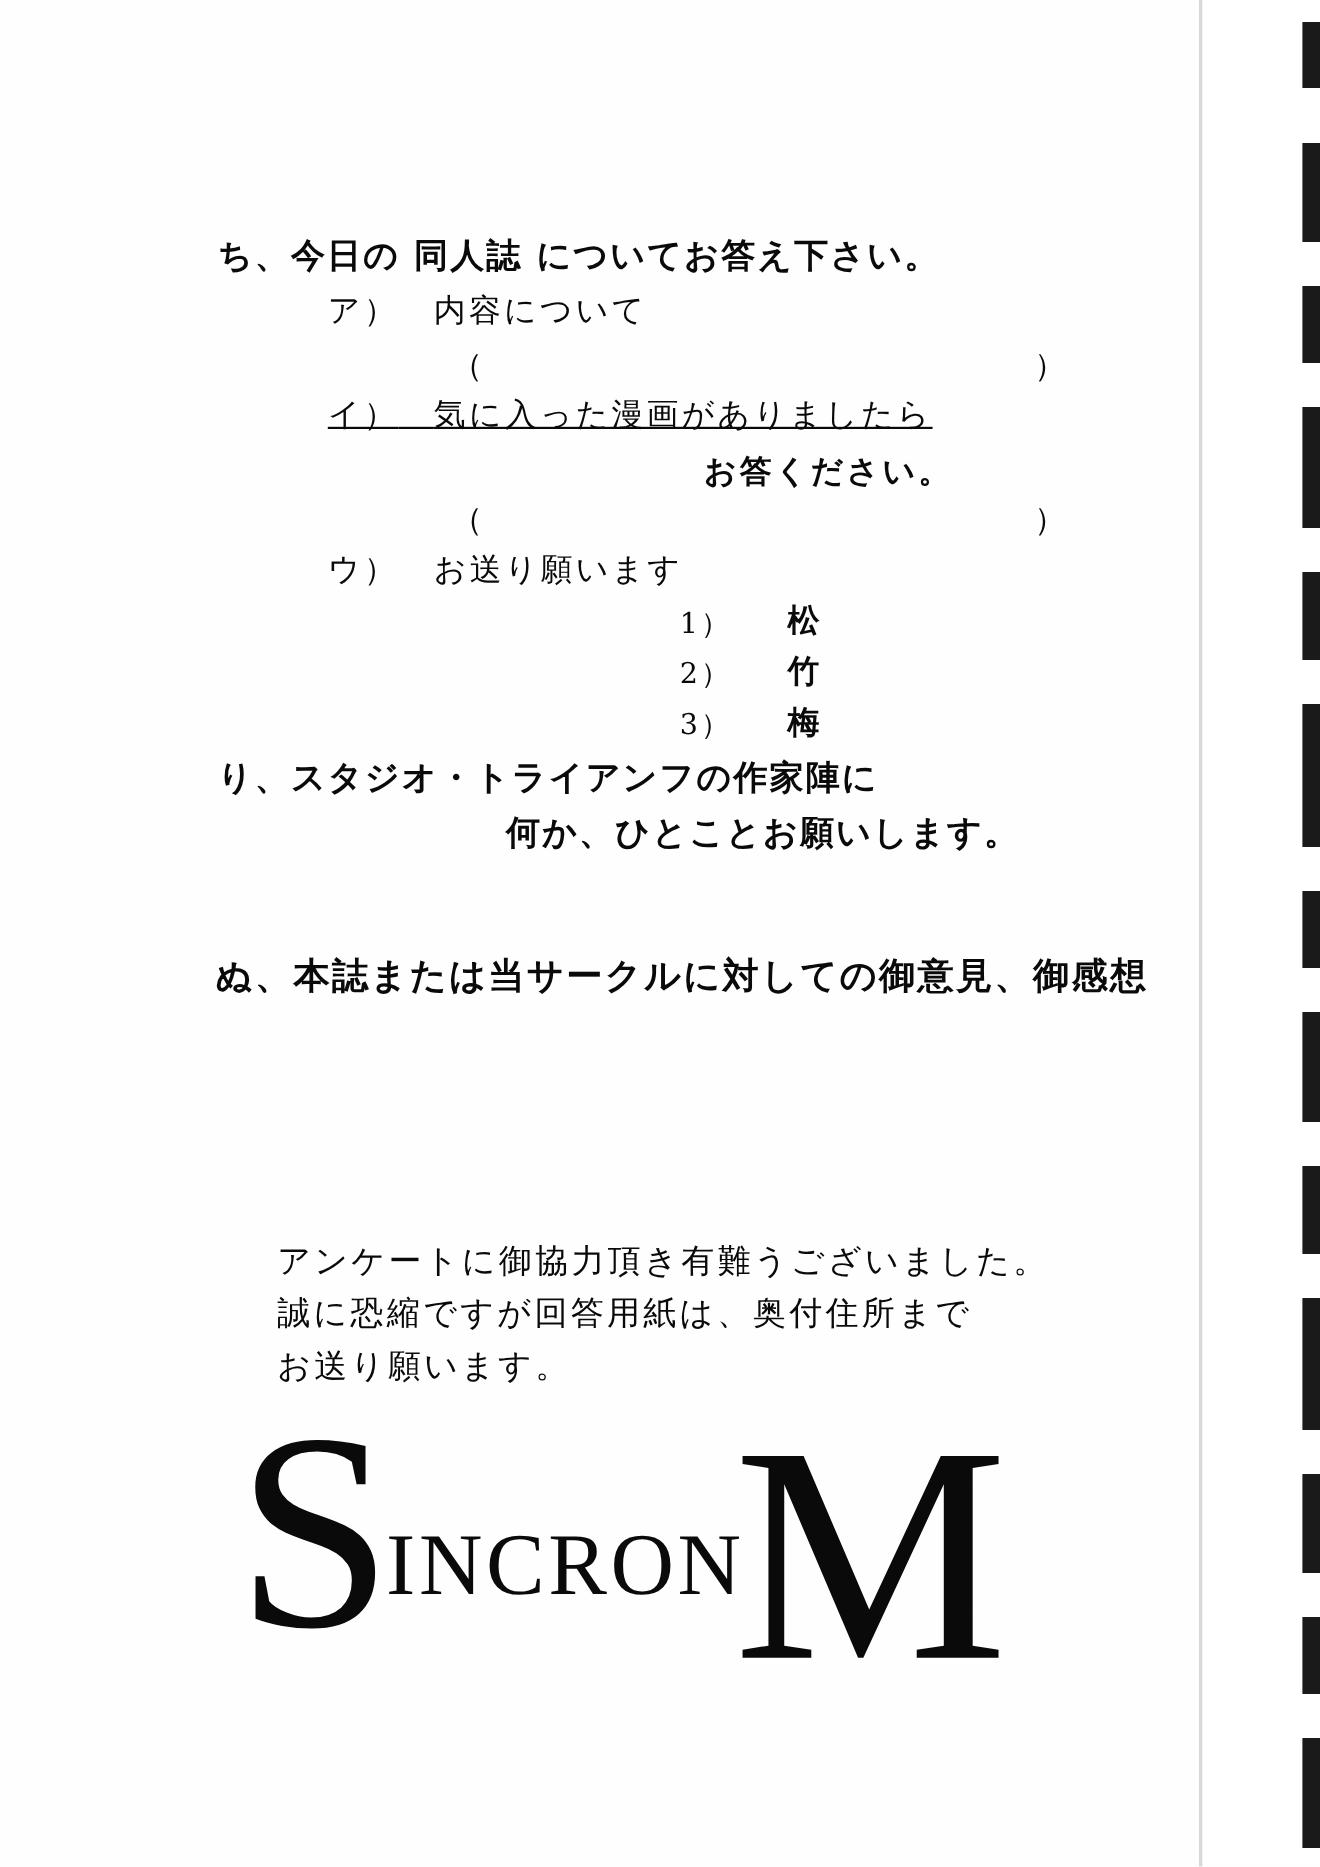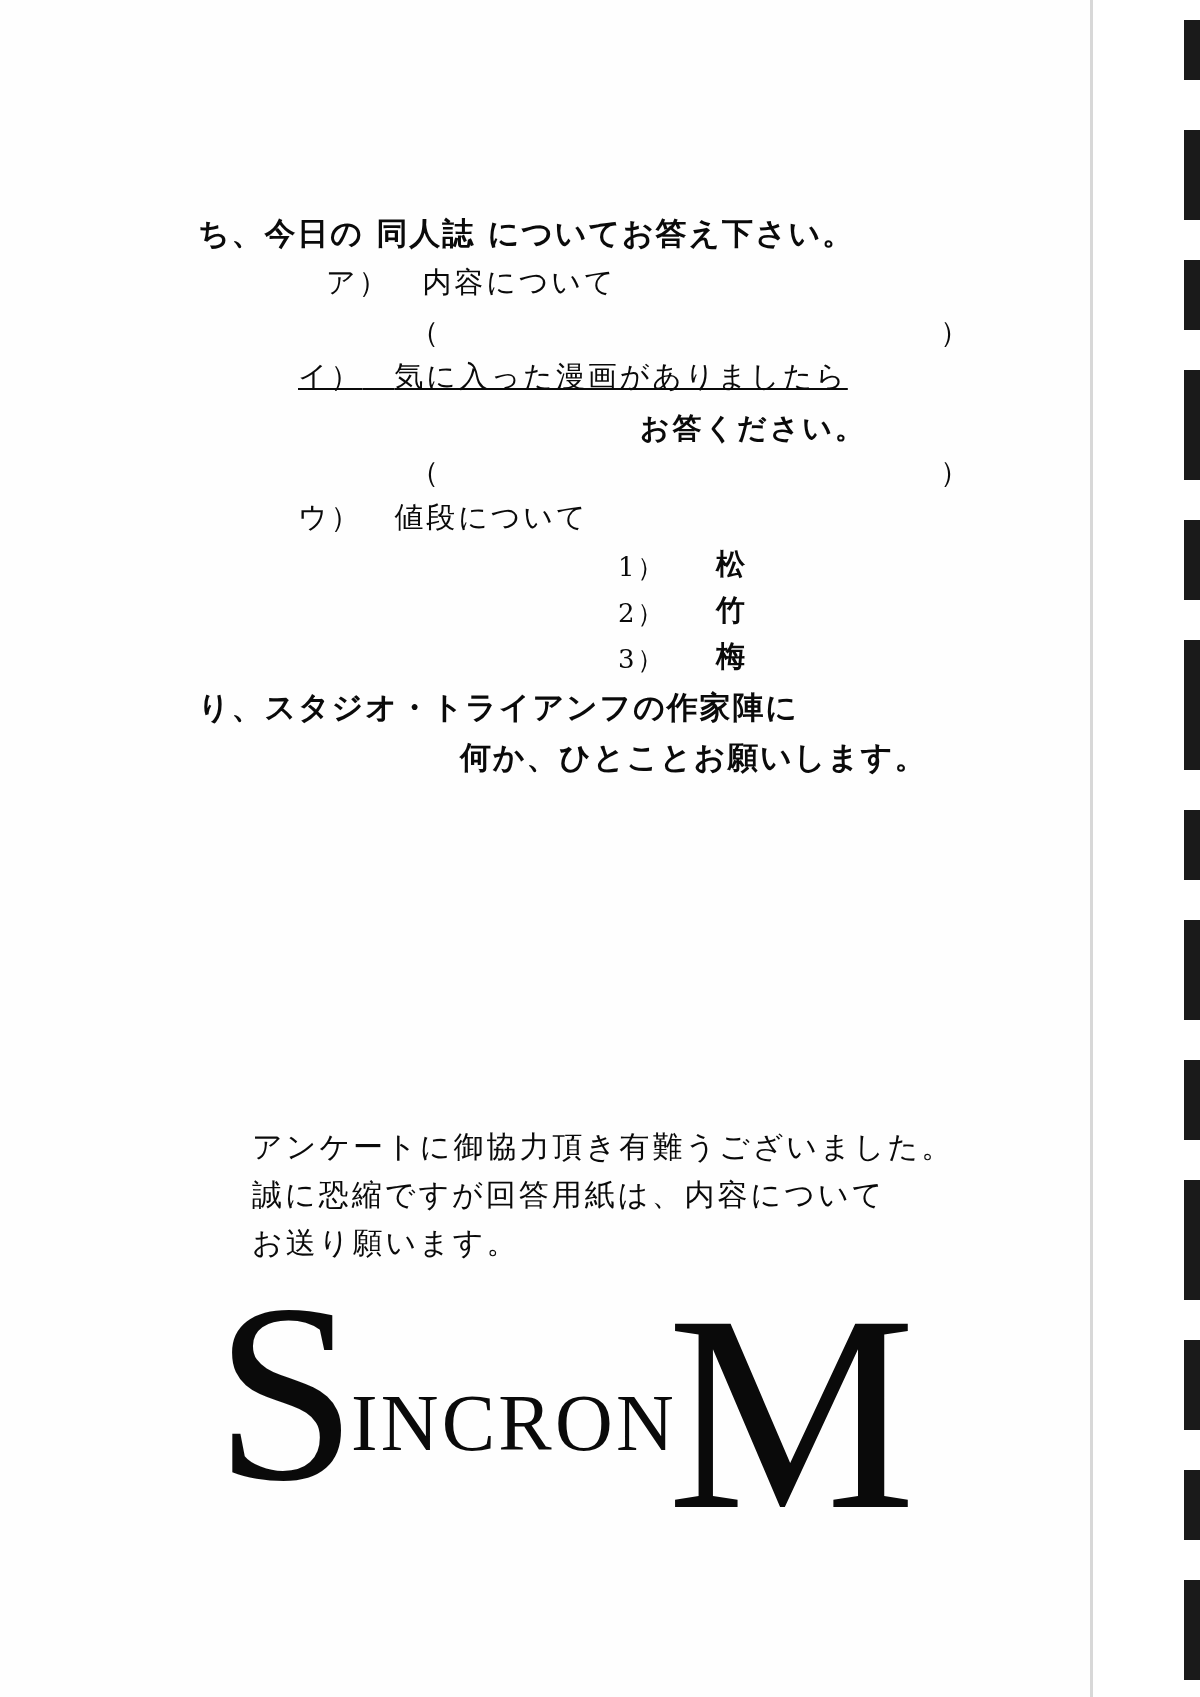--- a/index.html
+++ b/index.html
@@ -56,21 +56,21 @@
     letter-spacing: 0.06em;
   }
   
   .mincho {
     font-family: "DejaVu Serif", serif;
     font-weight: 400;
     letter-spacing: 0.10em;
   }
 
   .q-chi      { left: 198px; top: 218px;  font-size: 31px; }
-  .opt-a      { left: 298px; top: 268px;  font-size: 29px; margin-left: 28px; }
+  .opt-a      { left: 298px; top: 268px;  font-size: 29px; }
   .paren-a    { left: 410px; top: 318px;  font-size: 29px; }
   .paren-a-r  { left: 940px; top: 318px;  font-size: 29px; }
   .opt-i      { left: 298px; top: 362px;  font-size: 29px; text-decoration: underline; }
   .opt-i2     { left: 640px; top: 414px;  font-size: 29px; font-weight: bold; }
   .paren-b    { left: 410px; top: 458px;  font-size: 29px; }
   .paren-b-r  { left: 940px; top: 458px;  font-size: 29px; }
   .opt-u      { left: 298px; top: 503px;  font-size: 29px; }
 
   .price1-n   { left: 618px; top: 554px;  font-size: 26px; }
   .price1-v   { left: 716px; top: 550px;  font-size: 29px; }
@@ -160,37 +160,38 @@
 
   <div class="blk mincho paren-a">（</div>
   <div class="blk mincho paren-a-r">）</div>
 
   <div class="blk mincho opt-i"><span>イ）</span><span>　</span><span>気に入った漫画がありましたら</span></div>
   <div class="blk mincho opt-i2">お答ください。</div>
 
   <div class="blk mincho paren-b">（</div>
   <div class="blk mincho paren-b-r">）</div>
 
-  <div class="blk mincho opt-u"><span>ウ）</span><span>　</span><span>値段について</span></div>
+  <div class="blk mincho opt-u"><span>ウ）</span><span>　</span><span>お送り願います</span></div>
 
   <div class="blk mincho price1-n">1）</div>
   <div class="blk hand price1-v">松</div>
 
   <div class="blk mincho price2-n">2）</div>
   <div class="blk hand price2-v">竹</div>
 
   <div class="blk mincho price3-n">3）</div>
   <div class="blk hand price3-v">梅</div>
 
   <div class="blk hand q-ri">り、スタジオ・トライアンフの作家陣に</div>
   <div class="blk hand q-ri2">何か、ひとことお願いします。</div>
 
+  <div class="blk hand q-nu">ぬ、本誌または当サークルに対しての御意見、御感想</div>
 
   <div class="blk mincho thx1">アンケートに御協力頂き有難うございました。</div>
-  <div class="blk mincho thx2">誠に恐縮ですが回答用紙は、内容について</div>
+  <div class="blk mincho thx2">誠に恐縮ですが回答用紙は、奥付住所まで</div>
   <div class="blk mincho thx3">お送り願います。</div>
 
   <div class="logo">
     <div class="big-s">S</div>
     <div class="word1">INCRON</div>
     <div class="big-m">M</div>
   </div>
 
 </div>
 

